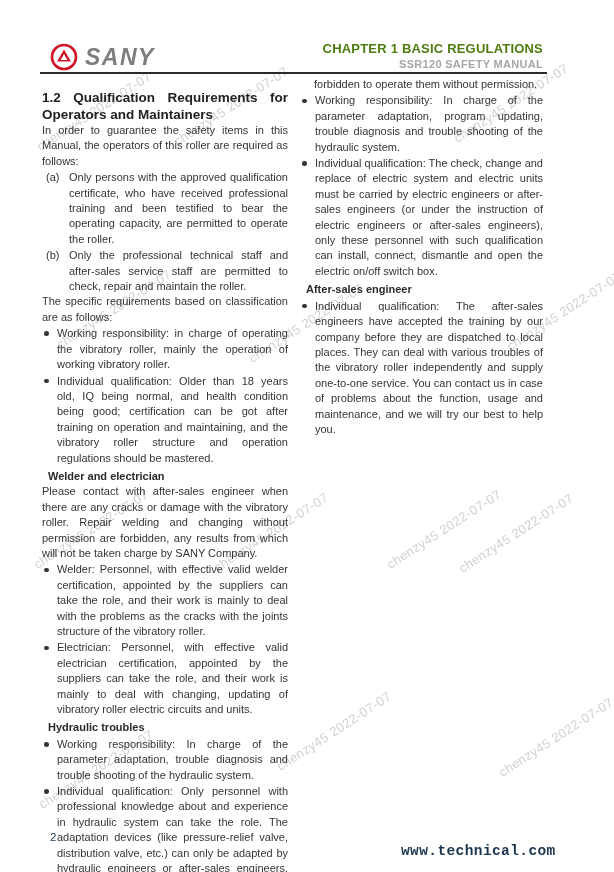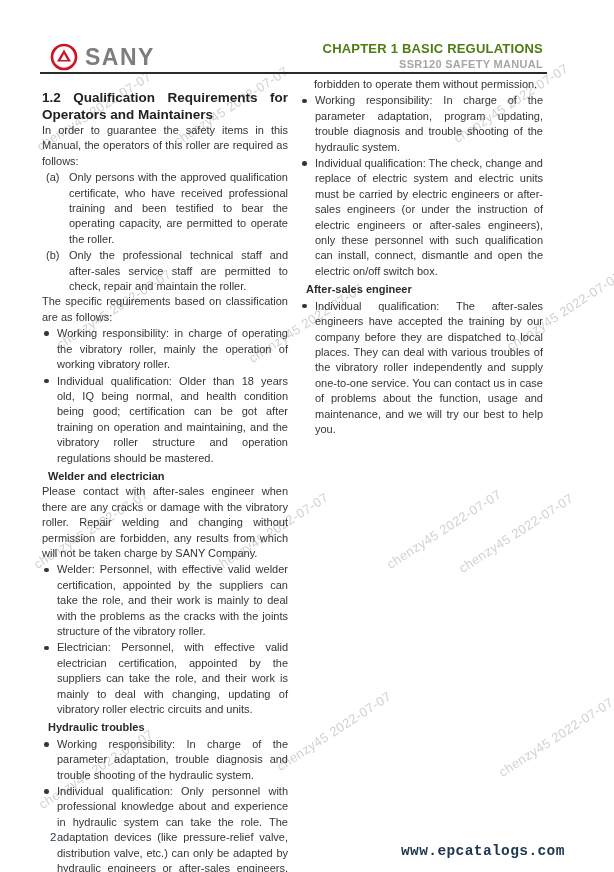--- a/index.html
+++ b/index.html
@@ -18,21 +18,21 @@
     font-size:13px;
     white-space:nowrap;
     color:var(--wm-color,#b4b4b4);
     opacity:.62;
     transform:rotate(-33deg);
     transform-origin:0 50%;
     letter-spacing:.4px;
   }
   
   .hdr{position:absolute;left:0;top:0;width:100%;z-index:2;}
-  .logo-wrap{position:absolute;left:50px;top:43px;height:28px;display:flex;align-items:center;}
+  .logo-wrap{position:absolute;left:50px;top:43px;height:28px;display:flex;align-items:center;font-style:italic;}
   .logo-icon{width:28px;height:28px;display:block;}
   .brand{
     margin-left:7px;
     font-size:23px;font-weight:bold;
     color:#7d7d7d;letter-spacing:1.5px;
     line-height:28px;
   }
   .hdr-right{position:absolute;right:71px;top:41px;text-align:right;}
   .chapter{font-size:13px;font-weight:bold;color:#4d7c0f;letter-spacing:.2px;}
   .manual{font-size:11px;color:#a6a6a6;font-weight:bold;margin-top:2px;letter-spacing:.3px;}
@@ -126,15 +126,15 @@
     <div class="para cont-line">forbidden to operate them without permission.</div>
     <div id="right-sections">
         <div class="bullet"><span class="dot"></span><span>Working responsibility: In charge of the parameter adaptation, program updating, trouble diagnosis and trouble shooting of the hydraulic system.</span></div>
         <div class="bullet"><span class="dot"></span><span>Individual qualification: The check, change and replace of electric system and electric units must be carried by electric engineers or after-sales engineers (or under the instruction of electric engineers or after-sales engineers), only these personnel with such qualification can install, connect, dismantle and open the electric on/off switch box.</span></div>
         <div class="sec-h">After-sales engineer</div>
         <div class="bullet"><span class="dot"></span><span>Individual qualification: The after-sales engineers have accepted the training by our company before they are dispatched to local places. They can deal with various troubles of the vibratory roller independently and supply one-to-one service. You can contact us in case of problems about the function, usage and maintenance, and we will try our best to help you.</span></div>
       </div>
   </div>
 
   <div class="page-num">2</div>
-  <div class="site-url">www.epcatalogs.com</div>
+  <div class="site-url">www.technical.com</div>
 
 </div>
 
 </body></html>

